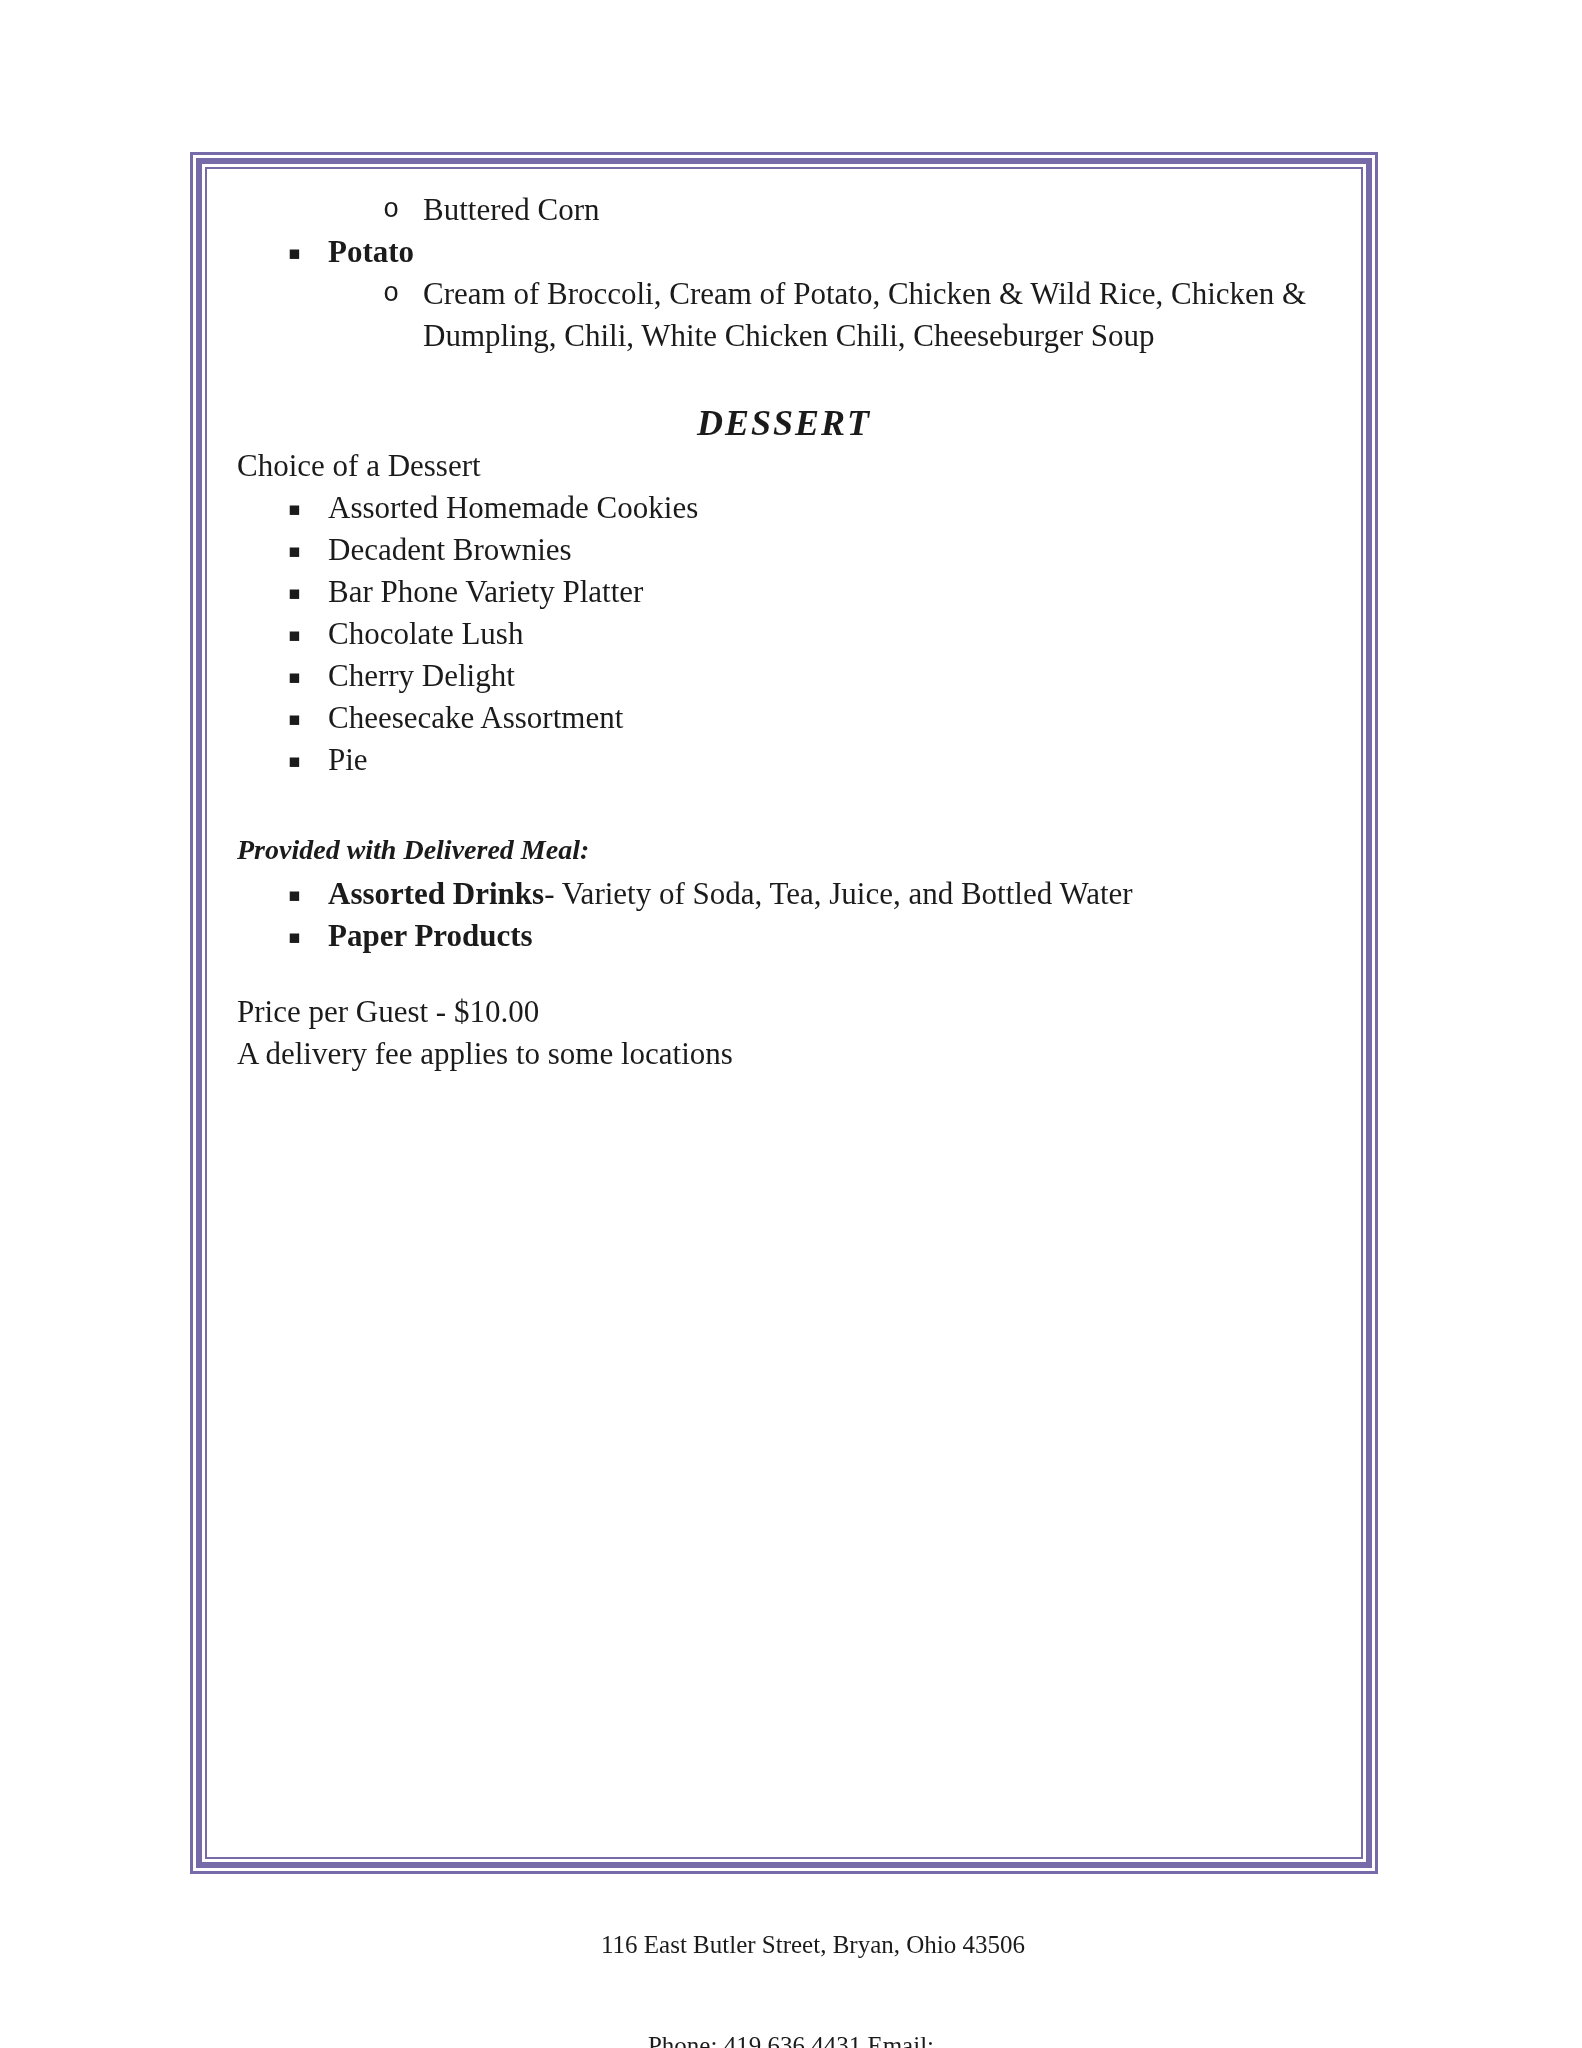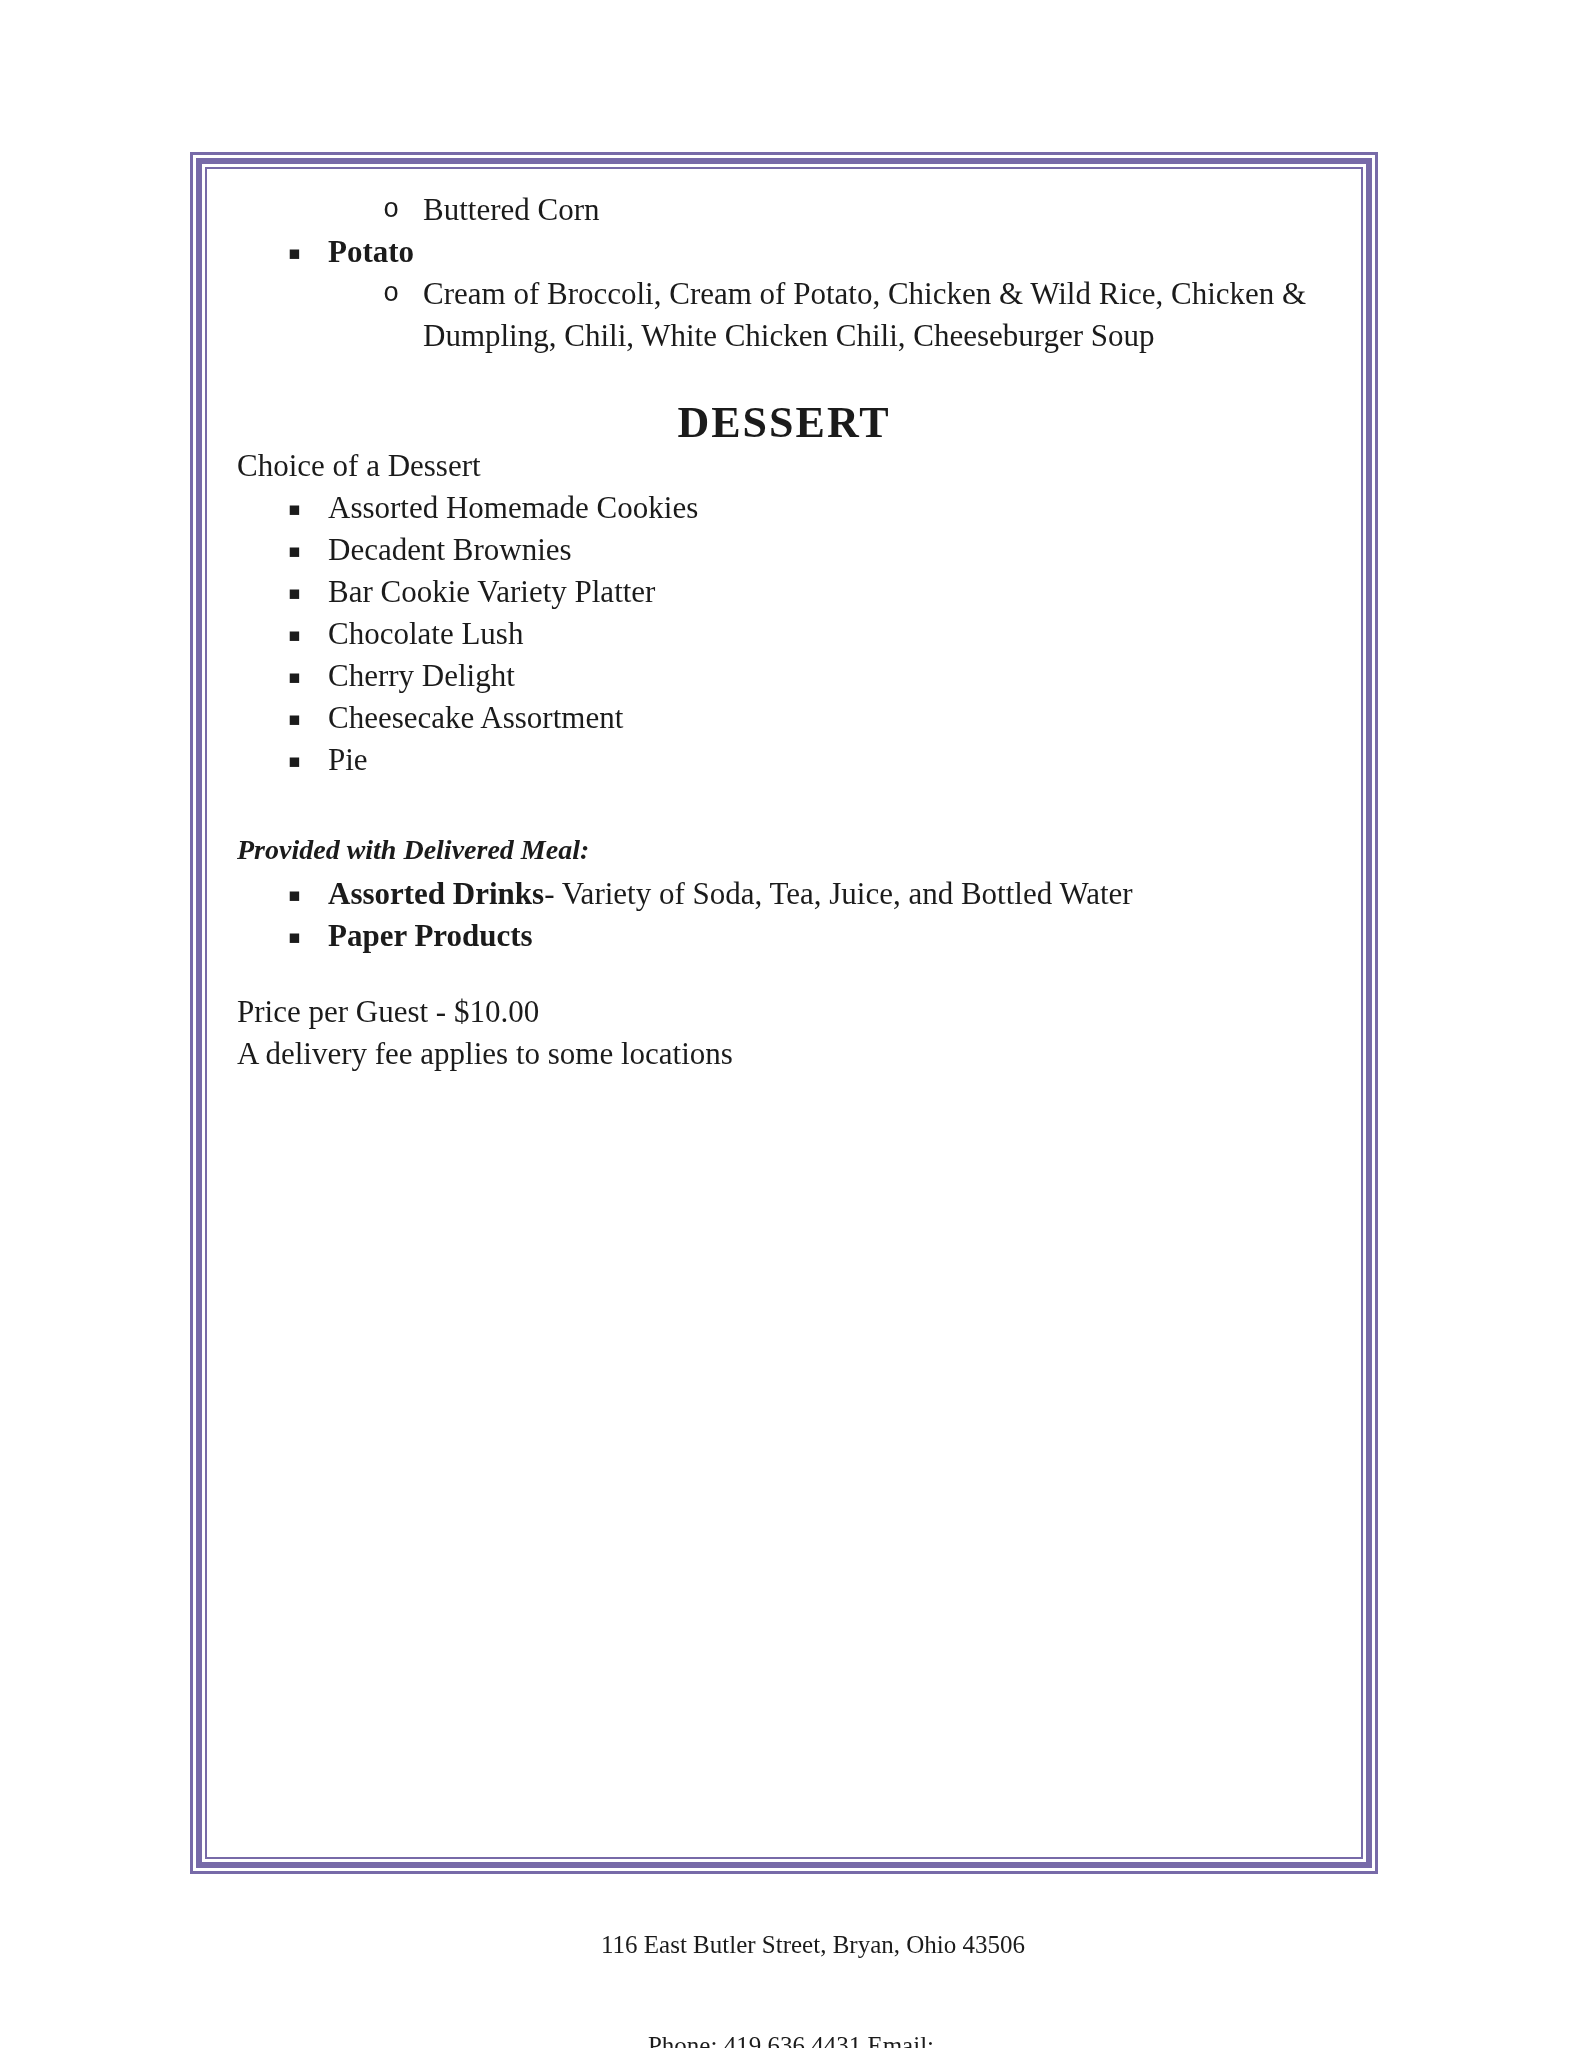--- a/index.html
+++ b/index.html
@@ -26,21 +26,21 @@
   .li   { position: relative; line-height: 42px; }
   .l1   { padding-left: 91px; }
   .l2   { padding-left: 186px; }
   .sbul { position: absolute; left: 51px; top: 0; font-size: 19px; line-height: 42px; font-family: "DejaVu Sans", sans-serif; }
   .cbul { position: absolute; left: 146px; top: 0; font-size: 27px; line-height: 42px; font-family: "Liberation Mono", monospace; }
   .bold { font-weight: bold; }
 
   .dessert-heading {
     margin-top: 44px;
     text-align: center;
-    font-size: 44px; font-weight: bold; 
+    font-size: 36px; font-weight: bold; font-style: italic;
     letter-spacing: 2px;
     line-height: 44px;
   }
   .plain { line-height: 42px; }
   .note  { padding-left: 91px; line-height: 42px; }
 
   .provided-heading {
     margin-top: 46px;
     font-size: 28px; font-weight: bold; font-style: italic;
     line-height: 46px;
@@ -83,21 +83,21 @@
           <div class="li l1">
             <span class="sbul">▪</span>
             <span>Assorted Homemade Cookies</span>
           </div>
           <div class="li l1">
             <span class="sbul">▪</span>
             <span>Decadent Brownies</span>
           </div>
           <div class="li l1">
             <span class="sbul">▪</span>
-            <span>Bar Cookie Variety Platter</span>
+            <span>Bar Phone Variety Platter</span>
           </div>
           <div class="li l1">
             <span class="sbul">▪</span>
             <span>Chocolate Lush</span>
           </div>
           <div class="li l1">
             <span class="sbul">▪</span>
             <span>Cherry Delight</span>
           </div>
           <div class="li l1">

